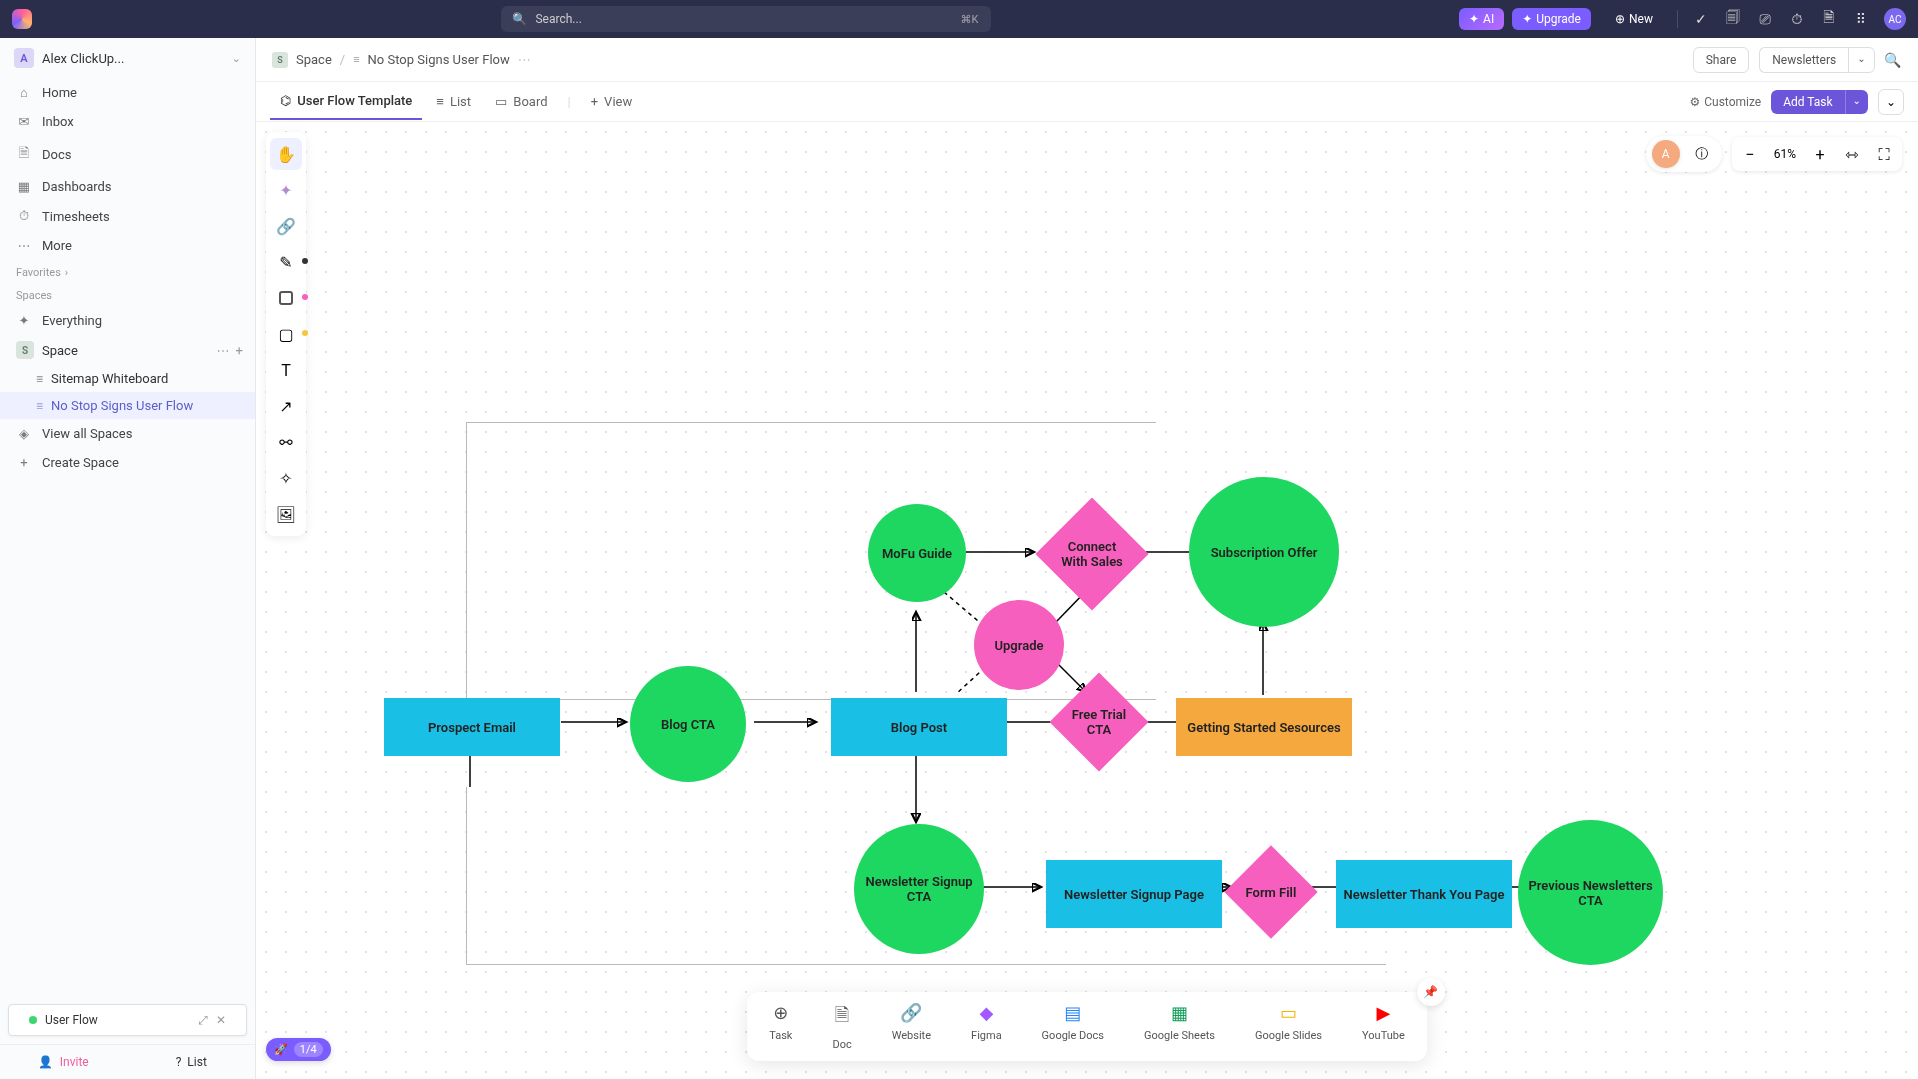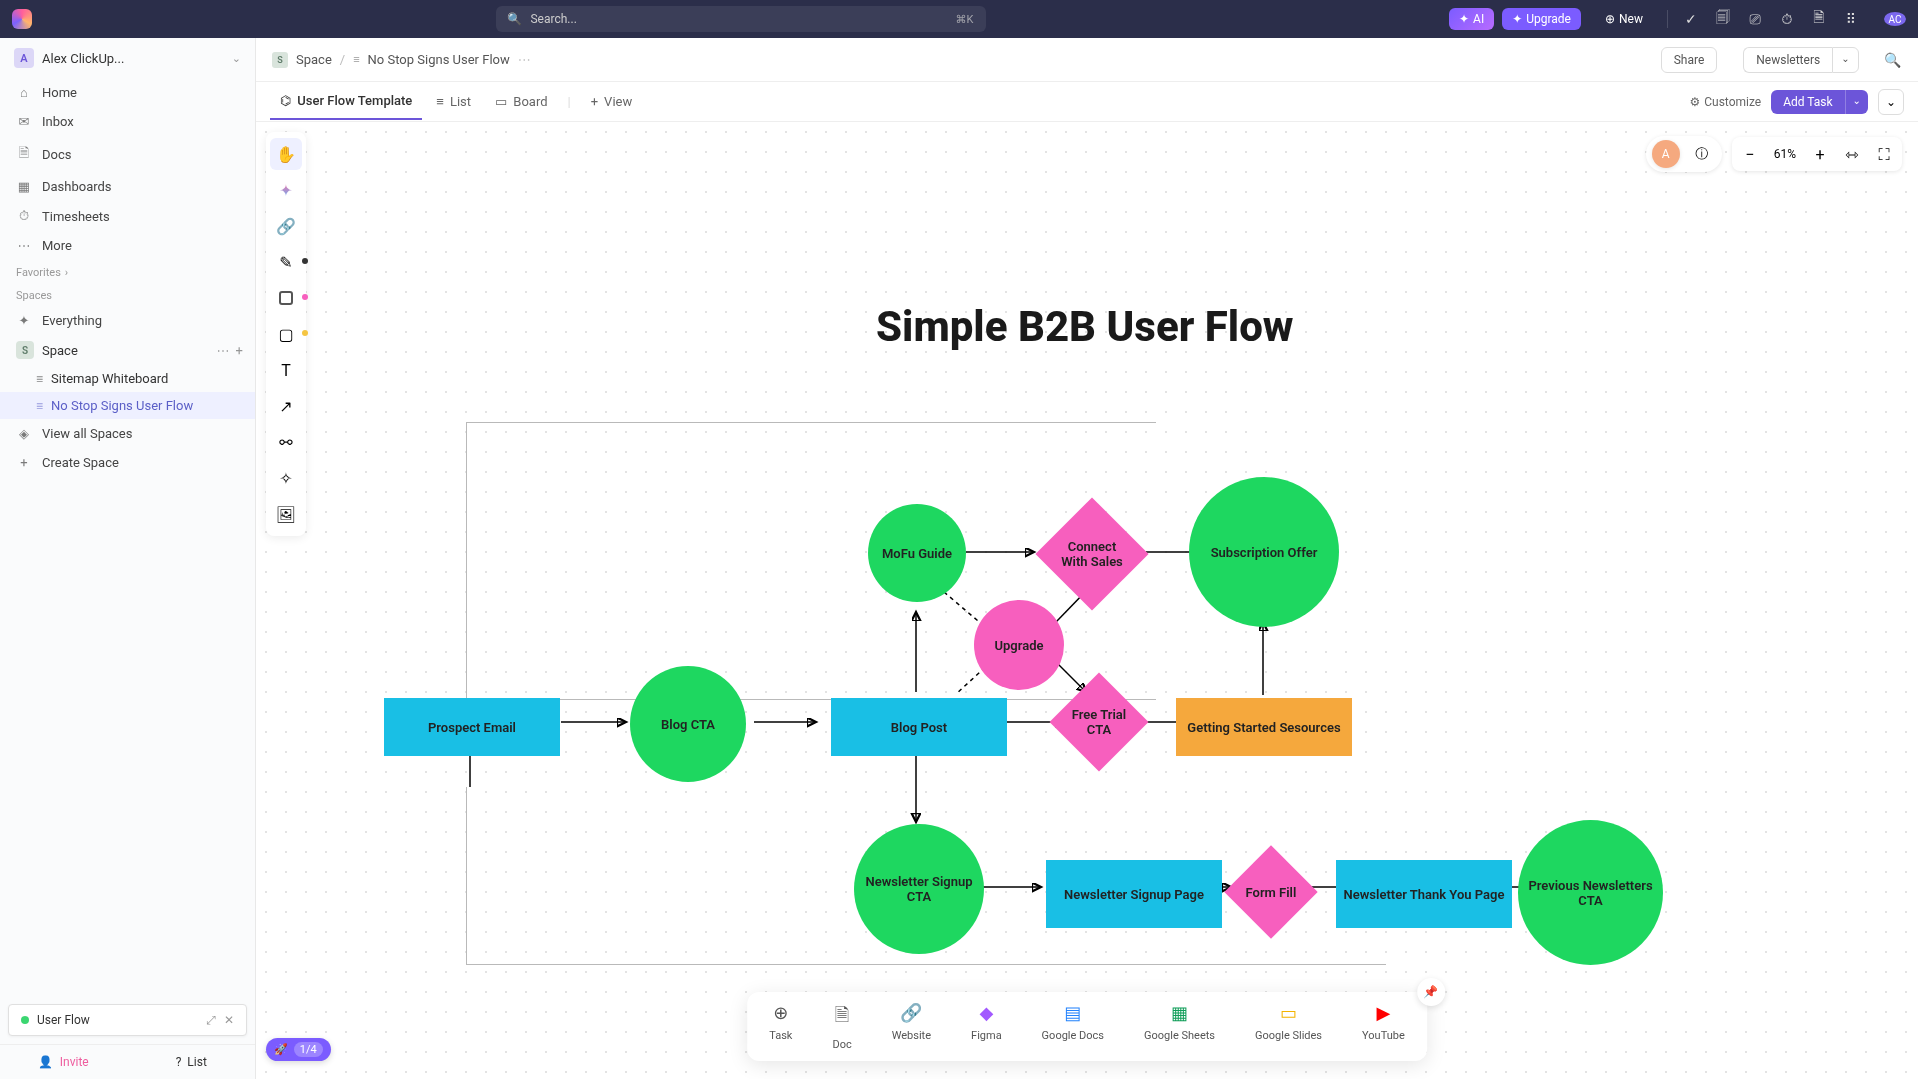--- a/index.html
+++ b/index.html
@@ -7,51 +7,51 @@
 
 
 .topbar { height:38px; background:#2b2e4a; display:flex; align-items:center; padding:0 12px; color:#ccc; gap:8px; }
 .logo { width:20px; height:20px; border-radius:6px; background:conic-gradient(#ff5e9c,#ffb56b,#7b61ff,#ff5e9c); }
 .search { flex:0 0 490px; margin-left:auto; margin-right:auto; background:rgba(255,255,255,.08); height:26px; border-radius:6px; display:flex; align-items:center; padding:0 12px; font-size:12px; gap:8px; }
 .search .kbd { margin-left:auto; font-size:11px; opacity:.7; }
 .ai-btn { background:linear-gradient(135deg,#7b5cff,#b86bff); color:#fff; padding:4px 10px; border-radius:6px; font-size:12px; display:flex; align-items:center; gap:4px; }
 .upgrade-btn { background:#7b5cff; color:#fff; padding:4px 10px; border-radius:6px; font-size:12px; display:flex; align-items:center; gap:4px; }
 .new-btn { color:#fff; padding:4px 10px; border-radius:6px; font-size:12px; display:flex; align-items:center; gap:4px; }
 .top-icon { width:18px; height:18px; display:flex; align-items:center; justify-content:center; color:#ddd; font-size:14px; cursor:pointer; }
-.avatar-sm { width:22px; height:14px; border-radius:50%; background:#7b68ee; color:#fff; font-size:10px; display:flex; align-items:center; justify-content:center;margin-left:10px; }
+.avatar-sm { width:22px; height:22px; border-radius:50%; background:#7b68ee; color:#fff; font-size:10px; display:flex; align-items:center; justify-content:center; }
 .topbar-right { display:flex; align-items:center; gap:14px; }
 .topbar .divider { width:1px; height:18px; background:rgba(255,255,255,.15); }
 
 
 .main-wrap { display:flex; height:calc(100% - 38px); }
 .sidebar { width:256px; border-right:1px solid #e8e8e8; display:flex; flex-direction:column; background:#fafbfc; font-size:13px; color:#333; }
 .workspace-switch { display:flex; align-items:center; gap:8px; padding:10px 14px; cursor:pointer; }
 .ws-badge { width:20px; height:20px; border-radius:4px; background:#dcd7f7; color:#6c55d9; font-size:11px; display:flex; align-items:center; justify-content:center; font-weight:600; }
 .nav-item { display:flex; align-items:center; gap:10px; padding:7px 16px; cursor:pointer; color:#444; }
 .nav-icon { width:16px; text-align:center; opacity:.7; }
 .section-label { font-size:11px; color:#999; padding:6px 16px 4px; display:flex; align-items:center; gap:4px; }
 .space-row { display:flex; align-items:center; gap:8px; padding:6px 12px 6px 16px; cursor:pointer; }
 .space-badge { width:18px; height:18px; border-radius:4px; background:#d9e4dc; color:#5f7c6a; font-size:10px; display:flex; align-items:center; justify-content:center; font-weight:600; }
 .space-row .actions { margin-left:auto; display:flex; gap:6px; opacity:.5; }
 .tree-item { display:flex; align-items:center; gap:8px; padding:6px 12px 6px 36px; cursor:pointer; }
 .tree-item.active { background:#eef0ff; color:#5b5fc7; }
 .tree-icon { font-size:12px; opacity:.6; }
 .sidebar-footer { margin-top:auto; }
-.toast { margin:0 8px 8px; background:#fff; border:1px solid #e0e0e0; border-radius:4px; padding:8px 12px; display:flex; align-items:center; gap:8px; font-size:12px; box-shadow:0 1px 3px rgba(0,0,0,.05); }
+.toast { margin:0 8px 8px; background:#fff; border:1px solid #e0e0e0; border-radius:4px; padding:8px 20px; display:flex; align-items:center; gap:8px; font-size:12px; box-shadow:0 1px 3px rgba(0,0,0,.05); }
 .toast .dot { width:8px; height:8px; border-radius:50%; background:#3bd671; }
 .toast .actions { margin-left:auto; display:flex; gap:8px; opacity:.5; font-size:12px; }
 .footer-row { display:flex; border-top:1px solid #eee; }
 .footer-btn { flex:1; display:flex; align-items:center; justify-content:center; gap:6px; padding:10px; font-size:12px; cursor:pointer; }
 .footer-btn.invite { color:#ee5e9f; }
 
 
 .content { flex:1; display:flex; flex-direction:column; background:#fff; position:relative; }
 .breadcrumb-bar { height:44px; border-bottom:1px solid #eee; display:flex; align-items:center; padding:0 16px; font-size:13px; color:#555; gap:8px; }
 .bc-space-badge { width:16px; height:16px; border-radius:3px; background:#d9e4dc; color:#5f7c6a; font-size:9px; display:flex; align-items:center; justify-content:center; font-weight:600; }
-.bc-right { margin-left:auto; display:flex; align-items:center; gap:26px; }
+.bc-right { margin-left:auto; display:flex; align-items:center; gap:10px; }
 .btn-outline { border:1px solid #ddd; padding:5px 12px; border-radius:6px; font-size:12px; cursor:pointer; background:#fff; }
 .caret-btn { border:1px solid #ddd; padding:5px 8px; border-radius:6px; font-size:10px; cursor:pointer; background:#fff; }
 .search-icon-btn { font-size:14px; cursor:pointer; color:#555; }
 
 .tab-bar { height:40px; border-bottom:1px solid #eee; display:flex; align-items:center; padding:0 14px; font-size:13px; gap:4px; }
 .tab { display:flex; align-items:center; gap:6px; padding:10px 10px; cursor:pointer; color:#666; }
 .tab.active { color:#333; border-bottom:2px solid #6c55d9; font-weight:500; }
 .tab-right { margin-left:auto; display:flex; align-items:center; gap:10px; }
 .customize { font-size:12px; color:#666; cursor:pointer; display:flex; gap:4px; align-items:center; }
 .add-task-btn { background:#6c55d9; color:#fff; padding:5px 12px; border-radius:6px 0 0 6px; font-size:12px; cursor:pointer; }
@@ -291,21 +291,20 @@
       </div>
       <div class="zoom-box">
         <div class="zoom-btn">−</div>
         <div class="zoom-label">61%</div>
         <div class="zoom-btn">+</div>
         <div class="zoom-btn">⇿</div>
         <div class="zoom-btn">⛶</div>
       </div>
     </div>
 
-    <div class="title">Simple B2B User Flow</div>
 
     <div class="frame-border" style="left:210px; top:300px; width:690px; height:278px; border-right:none;"></div>
     <div class="frame-border" style="left:210px; top:665px; width:920px; height:178px; border-right:none; border-top:none;"></div>
 
     <svg class="arrows">
       <defs>
             <marker id="ah" markerWidth="8" markerHeight="8" refX="6" refY="3" orient="auto">
               <path d="M0,0 L6,3 L0,6 Z" fill="#000"></path>
             </marker>
           </defs>

